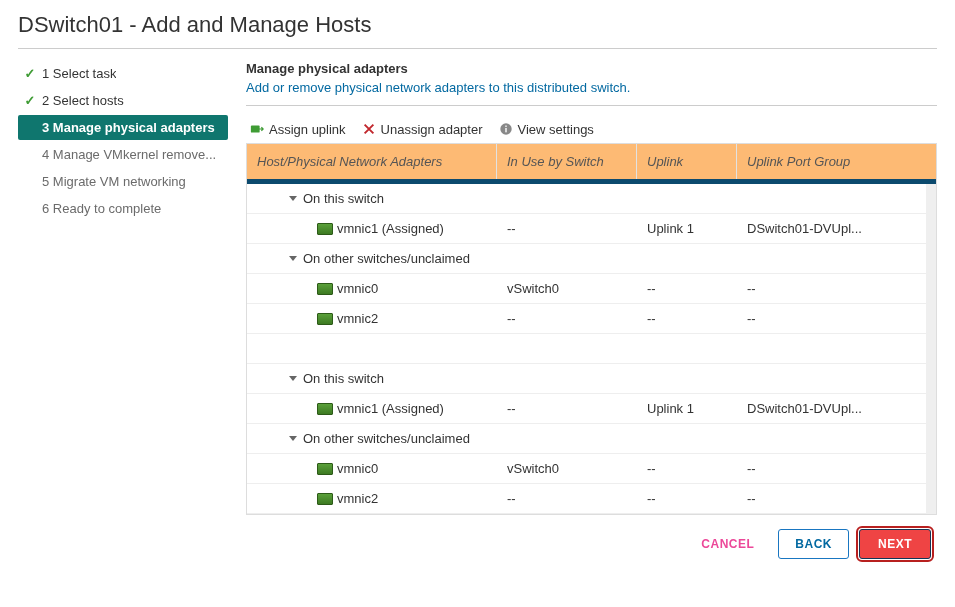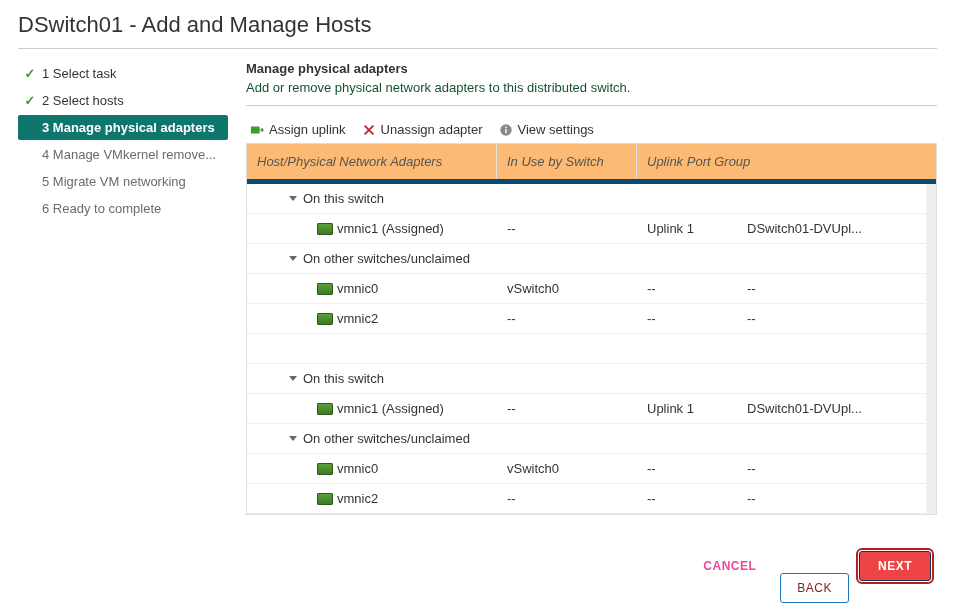--- a/index.html
+++ b/index.html
@@ -40,23 +40,23 @@
     .step.current {
       background: #0f766e;
       color: #fff;
       font-weight: 600;
       border-radius: 2px;
     }
     .step .check { width: 12px; display: inline-block; text-align: center; }
     .step-label { overflow: hidden; text-overflow: ellipsis; }
     .main { flex: 1; min-width: 0; }
     .section-title { font-weight: 600; color: #333; margin-bottom: 4px; }
-    .section-desc { color: #14532d; margin-bottom: 10px; border-bottom: 1px solid #ccc; padding-bottom: 10px; }
+    .section-desc { color: #0369a1; margin-bottom: 10px; border-bottom: 1px solid #ccc; padding-bottom: 10px; }
     .toolbar { display: flex; gap: 16px; align-items: center; padding: 6px 4px; }
-    .tb-btn { display: flex; align-items: flex-end; gap: 5px; cursor: pointer; color: #333; }
+    .tb-btn { display: flex; align-items: flex-start; gap: 5px; cursor: pointer; color: #333; }
     .ic { width: 14px; height: 14px; display: inline-block; }
     .table-wrap { border: 1px solid #ddd; }
     .thead {
       display: flex;
       background: #fdba74;
       border-bottom: 5px solid #0c4a6e;
       color: #555;
       font-style: italic;
     }
     .th { padding: 10px 10px; border-right: 1px solid #e2e2e2; }
@@ -83,23 +83,23 @@
     .scroll-gutter { position: absolute; right: 0; top: 0; bottom: 0; width: 10px; background: #efefef; }
     .footer {
       display: flex; justify-content: flex-end; align-items: center;
       gap: 10px; padding: 14px 6px 4px;
     }
     .btn-text {
       color: #ec4899; font-weight: 700; letter-spacing: 0.5px;
       padding: 8px 14px; cursor: pointer; background: none; border: none; font-size: 12px;
     }
     .btn-outline {
-      color: #7f1d1d; font-weight: 400; letter-spacing: 0.5px;
+      color: #0369a1; font-weight: 700; letter-spacing: 0.5px;
       padding: 7px 16px; cursor: pointer; background: #fff;
-      border: 1px solid #1976c1; border-radius: 3px; font-size: 12px; margin-top: 44px;
+      border: 1px solid #1976c1; border-radius: 3px; font-size: 12px;
     }
     .btn-primary {
       color: #fff; font-weight: 700; letter-spacing: 0.5px;
       padding: 7px 18px; cursor: pointer;
       background: #ef4444; border: 1px solid #133656; border-radius: 3px; font-size: 12px;
       outline: 2px solid #b8201f; outline-offset: 1px;
     }
   </style>
 </head>
 <body>
@@ -161,20 +161,21 @@
             <rect x="7.2" y="4" width="1.6" height="1.6" fill="#fff"></rect>
           </svg>
           <span>View settings</span>
         </div>
       </div>
 
       <div class="table-wrap">
         <div class="thead">
           <div class="th c1">Host/Physical Network Adapters</div>
           <div class="th c2">In Use by Switch</div>
+          <div class="th c3">Uplink</div>
           <div class="th c4">Uplink Port Group</div>
         </div>
         <div class="tbody" id="tbody">
           <div class="scroll-gutter"></div>
             <div class="row">
               <div class="cell c1">
                 <span class="lvl2"></span>
                 <span class="tw"></span> 
                 <span>On this switch</span>
               </div>

